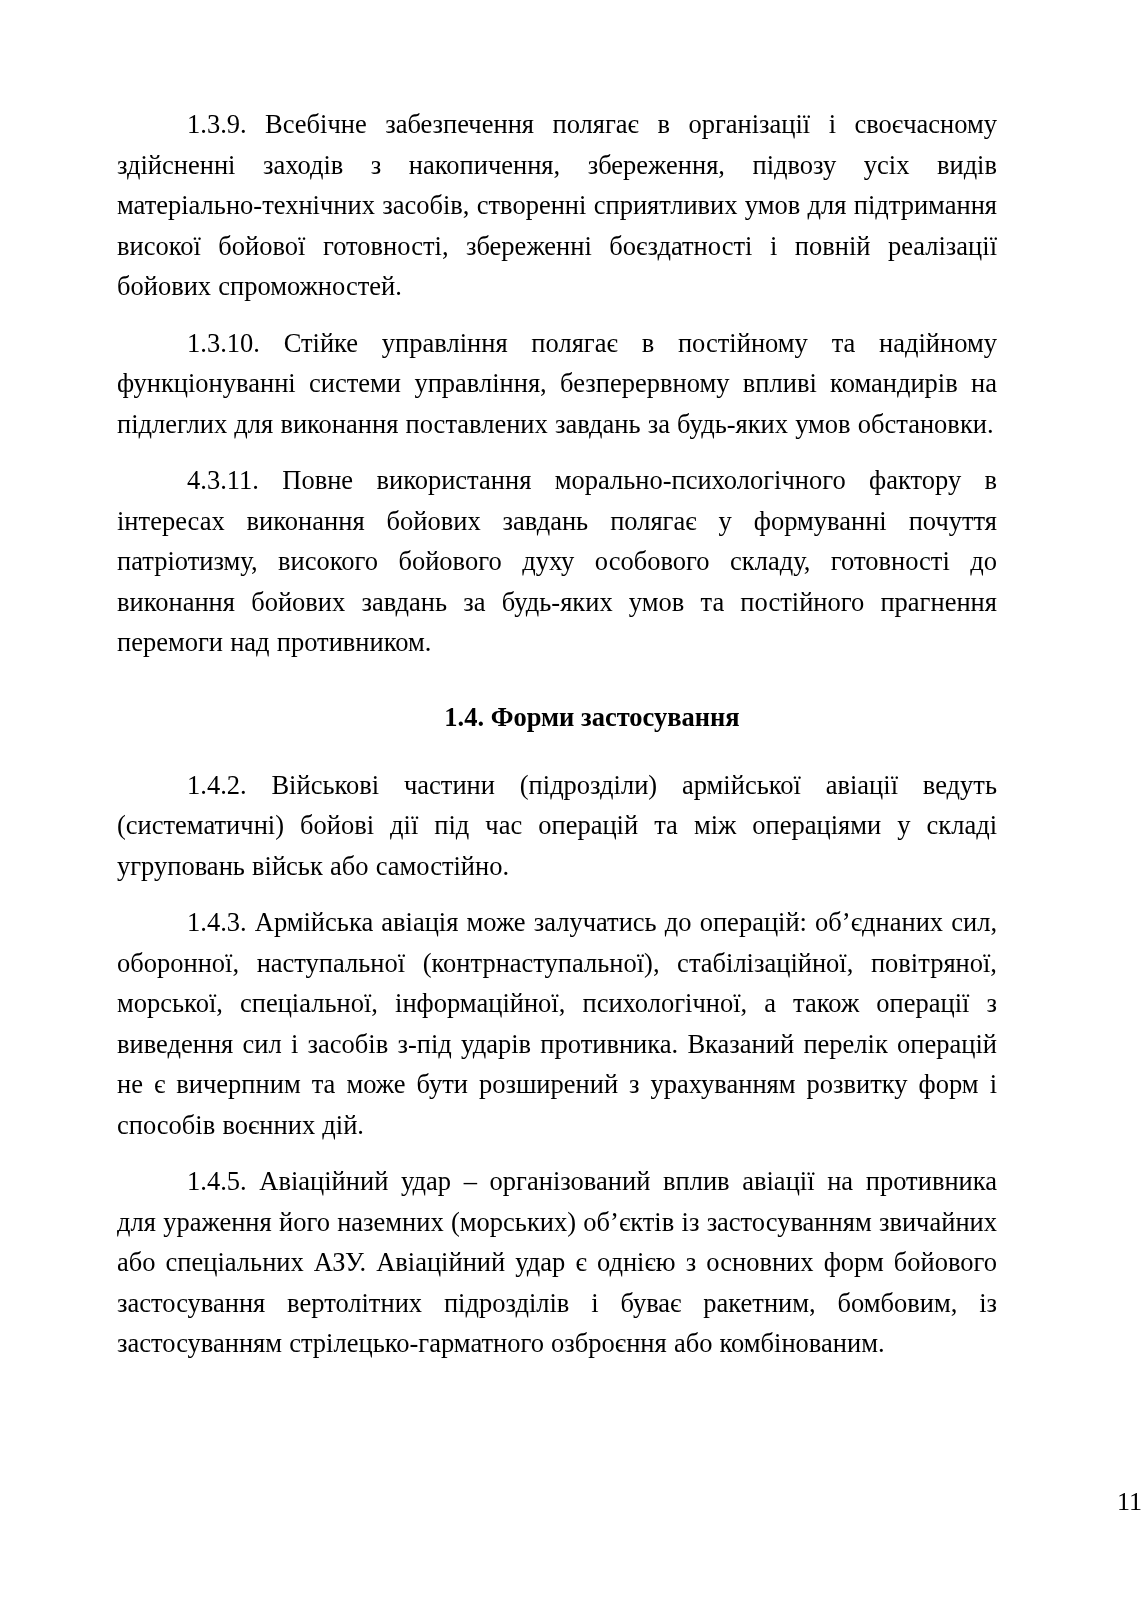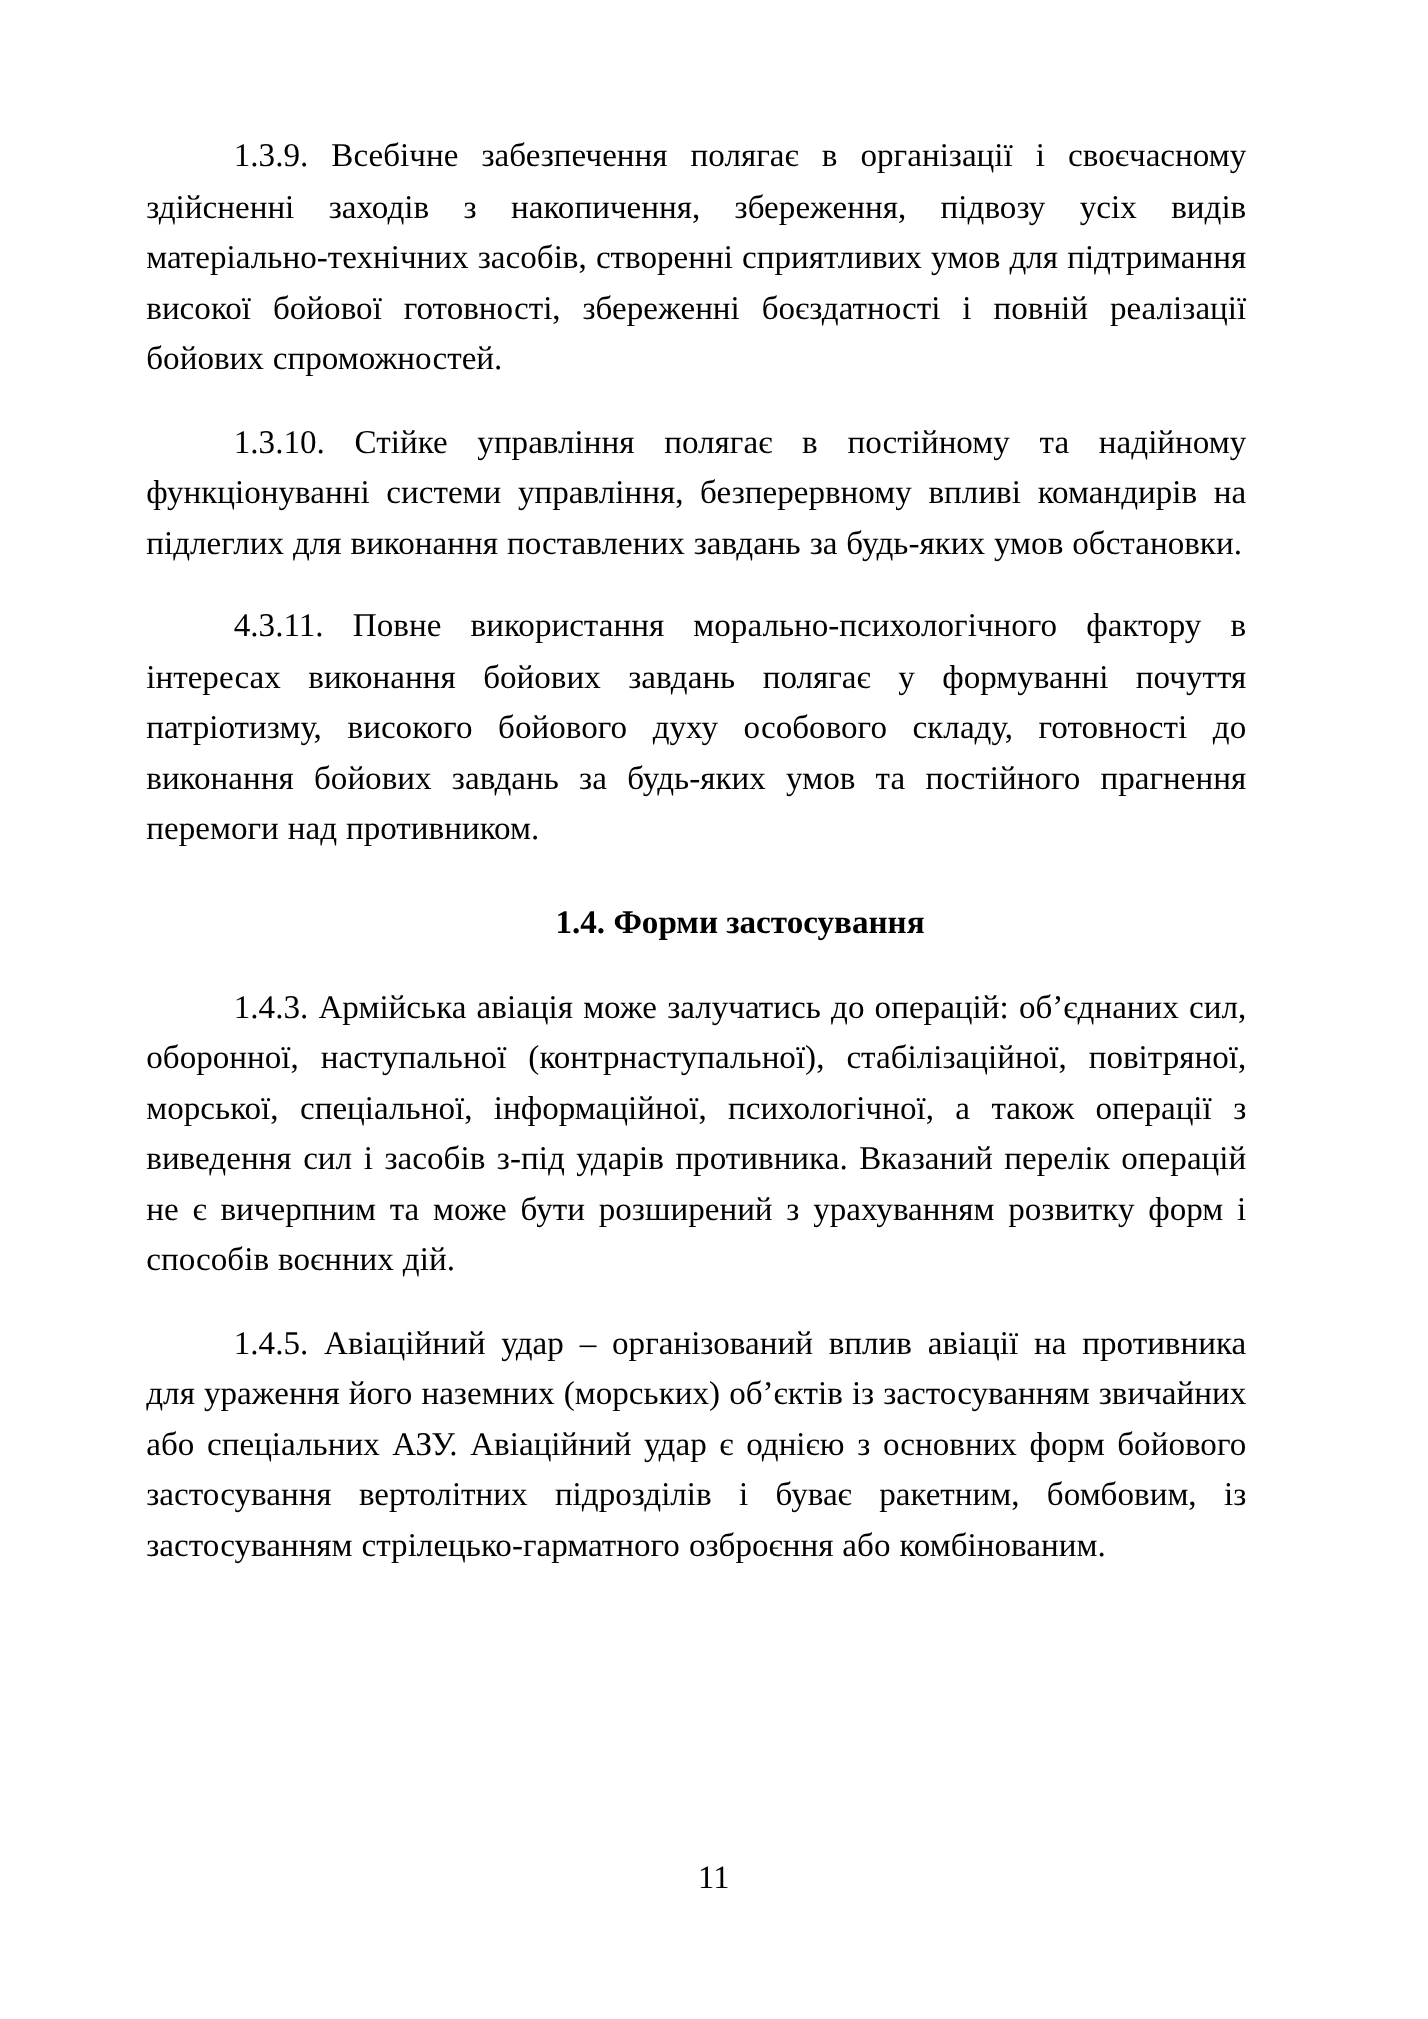--- a/index.html
+++ b/index.html
@@ -32,60 +32,61 @@
     padding: 0;
     font-size: 26.5px;
     line-height: 40.5px;
     text-align: justify;
     text-indent: 70px;
     text-justify: inter-word;
     word-spacing: 0.02em;
     hyphens: none;
   }
   p.para + p.para {
-    margin-top: 26px;
+    margin-top: 16px;
   }
   h2.heading {
     margin: 34px 0 0 0;
     padding: 0;
     font-size: 26.5px;
     line-height: 40px;
     font-weight: bold;
     text-indent: 70px;
     text-align: center;
   }
   h2.heading + p.para {
     margin-top: 28px;
   }
   .page-number {
     position: absolute;
     left: 0;
     right: 0;
     top: 1487px;
-    text-align: center;
+    text-align: right;
     font-size: 26px;
     line-height: 30px;
   }
 </style>
 </head>
 <body>
 
 <div class="page">
 
   <div class="content">
 
     <p class="para">1.3.9. Всебічне забезпечення полягає в організації і своєчасному здійсненні заходів з накопичення, збереження, підвозу усіх видів матеріально-технічних засобів, створенні сприятливих умов для підтримання високої бойової готовності, збереженні боєздатності і повній реалізації бойових спроможностей.</p>
 
     <p class="para">1.3.10. Стійке управління полягає в постійному та надійному функціонуванні системи управління, безперервному впливі командирів на підлеглих для виконання поставлених завдань за будь-яких умов обстановки.</p>
 
     <p class="para">4.3.11. Повне використання морально-психологічного фактору в інтересах виконання бойових завдань полягає у формуванні почуття патріотизму, високого бойового духу особового складу, готовності до виконання бойових завдань за будь-яких умов та постійного прагнення перемоги над противником.</p>
 
     <h2 class="heading">1.4. Форми застосування</h2>
 
 
+    <p class="para">1.4.2. Військові частини (підрозділи) армійської авіації ведуть (систематичні) бойові дії під час операцій та між операціями у складі угруповань військ або самостійно.</p>
 
     <p class="para">1.4.3. Армійська авіація може залучатись до операцій: об’єднаних сил, оборонної, наступальної (контрнаступальної), стабілізаційної, повітряної, морської, спеціальної, інформаційної, психологічної, а також операції з виведення сил і засобів з-під ударів противника. Вказаний перелік операцій не є вичерпним та може бути розширений з урахуванням розвитку форм і способів воєнних дій.</p>
 
 
     <p class="para">1.4.5. Авіаційний удар – організований вплив авіації на противника для ураження його наземних (морських) об’єктів із застосуванням звичайних або спеціальних АЗУ. Авіаційний удар є однією з основних форм бойового застосування вертолітних підрозділів і буває ракетним, бомбовим, із застосуванням стрілецько-гарматного озброєння або комбінованим.</p>
 
   </div>
 
   <div class="page-number">11</div>
 

